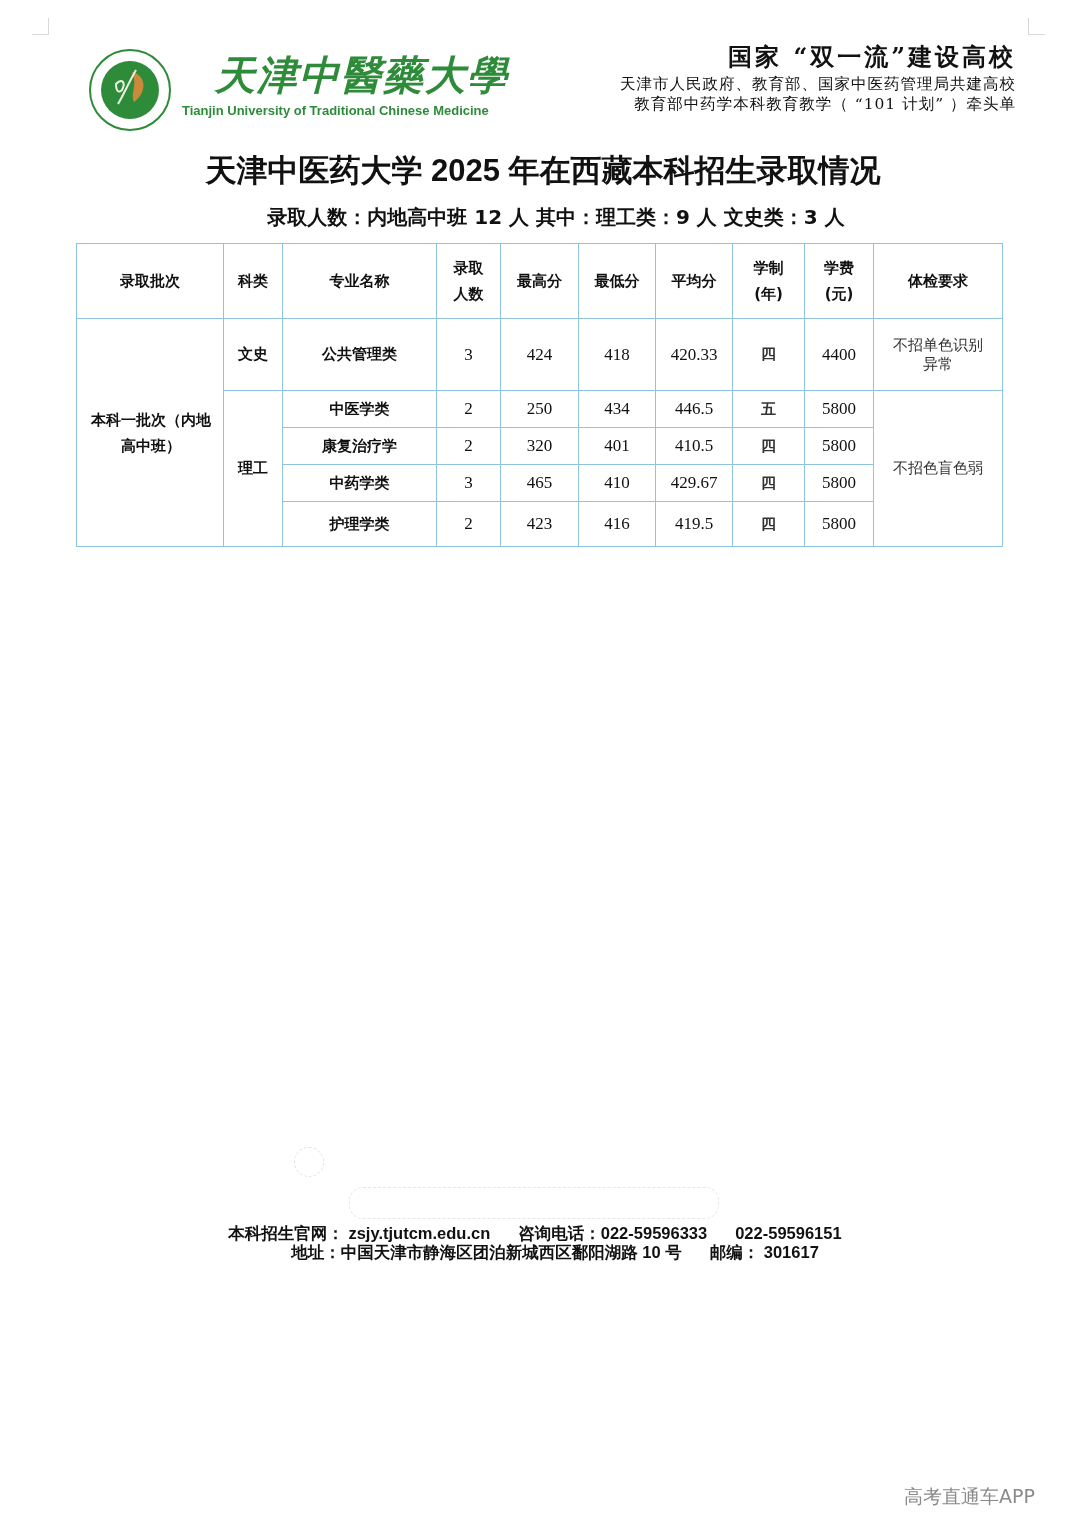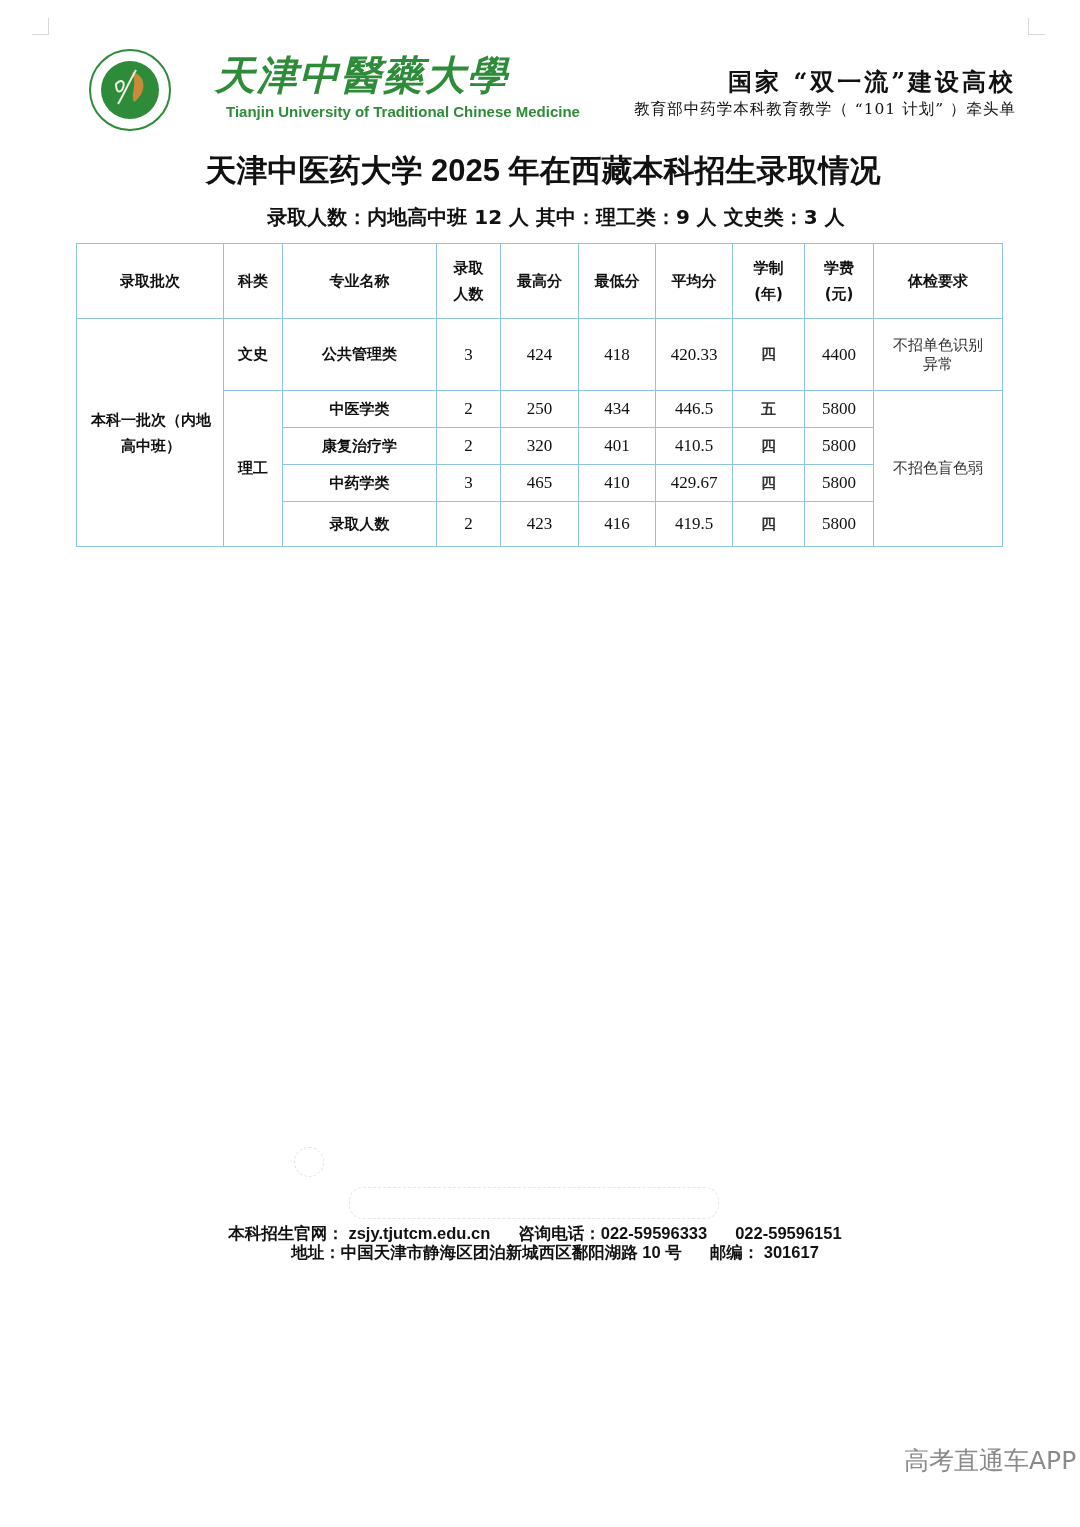--- a/index.html
+++ b/index.html
@@ -8,24 +8,24 @@
     overflow: hidden; font-family: "DejaVu Sans", sans-serif; color: #111;
   }
   .corner { position: absolute; width: 16px; height: 16px; }
   .corner.tl { left: 32px; top: 18px; border-right: 1px solid #d8d8d8; border-bottom: 1px solid #d8d8d8; }
   .corner.tr { left: 1028px; top: 18px; border-left: 1px solid #d8d8d8; border-bottom: 1px solid #d8d8d8; }
 
   .logo { position: absolute; left: 88px; top: 48px; width: 84px; height: 84px; }
   .univ-cn { position: absolute; left: 215px; top: 48px; font-family: Liberation Mono, monospace;
     font-size: 40px; font-weight: bold; color: #2e8b3a; letter-spacing: 2px; font-style: italic; }
   .univ-en { position: absolute; left: 182px; top: 103px; font-family: "Liberation Sans", sans-serif;
-    font-size: 15px; font-weight: bold; color: #2e8b3a; margin-left: 44px; }
+    font-size: 13px; font-weight: bold; color: #2e8b3a; }
 
   .header-right { position: absolute; right: 64px; top: 40px; text-align: right;
-    font-family: "DejaVu Serif", serif; margin-top: 25px; }
+    font-family: "DejaVu Serif", serif; }
   .hr-title { font-size: 24px; font-weight: bold; letter-spacing: 3px; line-height: 34px; }
   .hr-line { font-size: 15.5px; line-height: 20px; letter-spacing: 1px; }
 
   .doc-title { position: absolute; left: 0; width: 1086px; top: 150px; text-align: center;
     font-size: 31px; font-weight: bold; font-family: "Liberation Sans", "DejaVu Sans", sans-serif; }
   .doc-sub { position: absolute; left: 0; width: 1112px; top: 204px; text-align: center;
     font-size: 20px; font-weight: bold; }
 
   table.adm { position: absolute; left: 76px; top: 243px; border-collapse: collapse;
     border: 1.5px solid #8fc4e0; font-size: 15px; }
@@ -41,40 +41,41 @@
     font-family: "Liberation Sans", "DejaVu Sans", sans-serif; }
   .footer.l1 { top: 1223px; font-size: 16.5px; left: -5px; }
   .footer.l2 { top: 1242px; font-size: 16.5px; left: 15px; }
   .footer span { margin: 7px 14px; }
 
   .redact-circle { position: absolute; left: 294px; top: 1147px; width: 28px; height: 28px;
     border: 1px dashed #e2e2e2; border-radius: 50%; }
   .redact-blob { position: absolute; left: 349px; top: 1187px; width: 368px; height: 30px;
     border: 1px dashed #e6e6e6; border-radius: 14px; }
 
-  .watermark { position: absolute; left: 904px; top: 1444px; font-size: 25px; color: #8a8a8a; }
+  .watermark { position: absolute; left: 904px; top: 1484px; font-size: 19px; color: #8a8a8a; }
 </style>
 </head>
 <body>
 
 <div class="corner tl"></div>
 <div class="corner tr"></div>
 
 <svg class="logo" viewBox="0 0 84 84">
   <circle cx="42" cy="42" r="40" fill="#fff" stroke="#2e8b3a" stroke-width="2"></circle>
   <circle cx="42" cy="42" r="29" fill="#2e8b3a"></circle>
   <path d="M44 24 C60 28 58 46 46 54 C42 44 50 38 44 24 Z" fill="#c98a3c"></path>
   <path d="M30 56 C36 46 40 36 48 22" stroke="#e9f3e0" stroke-width="2" fill="none"></path>
   <path d="M28 36 C34 30 38 34 34 42 C30 46 28 42 28 36 Z" fill="none" stroke="#e9f3e0" stroke-width="2"></path>
 </svg>
 <div class="univ-cn">天津中醫藥大學</div>
 <div class="univ-en">Tianjin University of  Traditional Chinese Medicine</div>
 
 <div class="header-right">
   <div class="hr-title">国家  “双一流”建设高校</div>
+  <div class="hr-line">天津市人民政府、教育部、国家中医药管理局共建高校</div>
   <div class="hr-line">教育部中药学本科教育教学（ “101 计划” ）牵头单</div>
 </div>
 
 <div class="doc-title">天津中医药大学  2025  年在西藏本科招生录取情况</div>
 <div class="doc-sub">录取人数：内地高中班  12  人    其中：理工类：9  人    文史类：3  人</div>
 
 <table class="adm">
   <colgroup>
     <col style="width:147px">
       <col style="width:59px">
@@ -135,21 +136,21 @@
   <tr style="height:37px">
     <td class="bold">中药学类</td>
     <td class="num">3</td>
     <td class="num">465</td>
     <td class="num">410</td>
     <td class="num">429.67</td>
     <td class="serif bold">四</td>
     <td class="num">5800</td>
   </tr>
   <tr style="height:45px">
-    <td class="bold">录取人数</td>
+    <td class="bold">护理学类</td>
     <td class="num">2</td>
     <td class="num">423</td>
     <td class="num">416</td>
     <td class="num">419.5</td>
     <td class="serif bold">四</td>
     <td class="num">5800</td>
   </tr>
 </tbody>
   </table>
 

